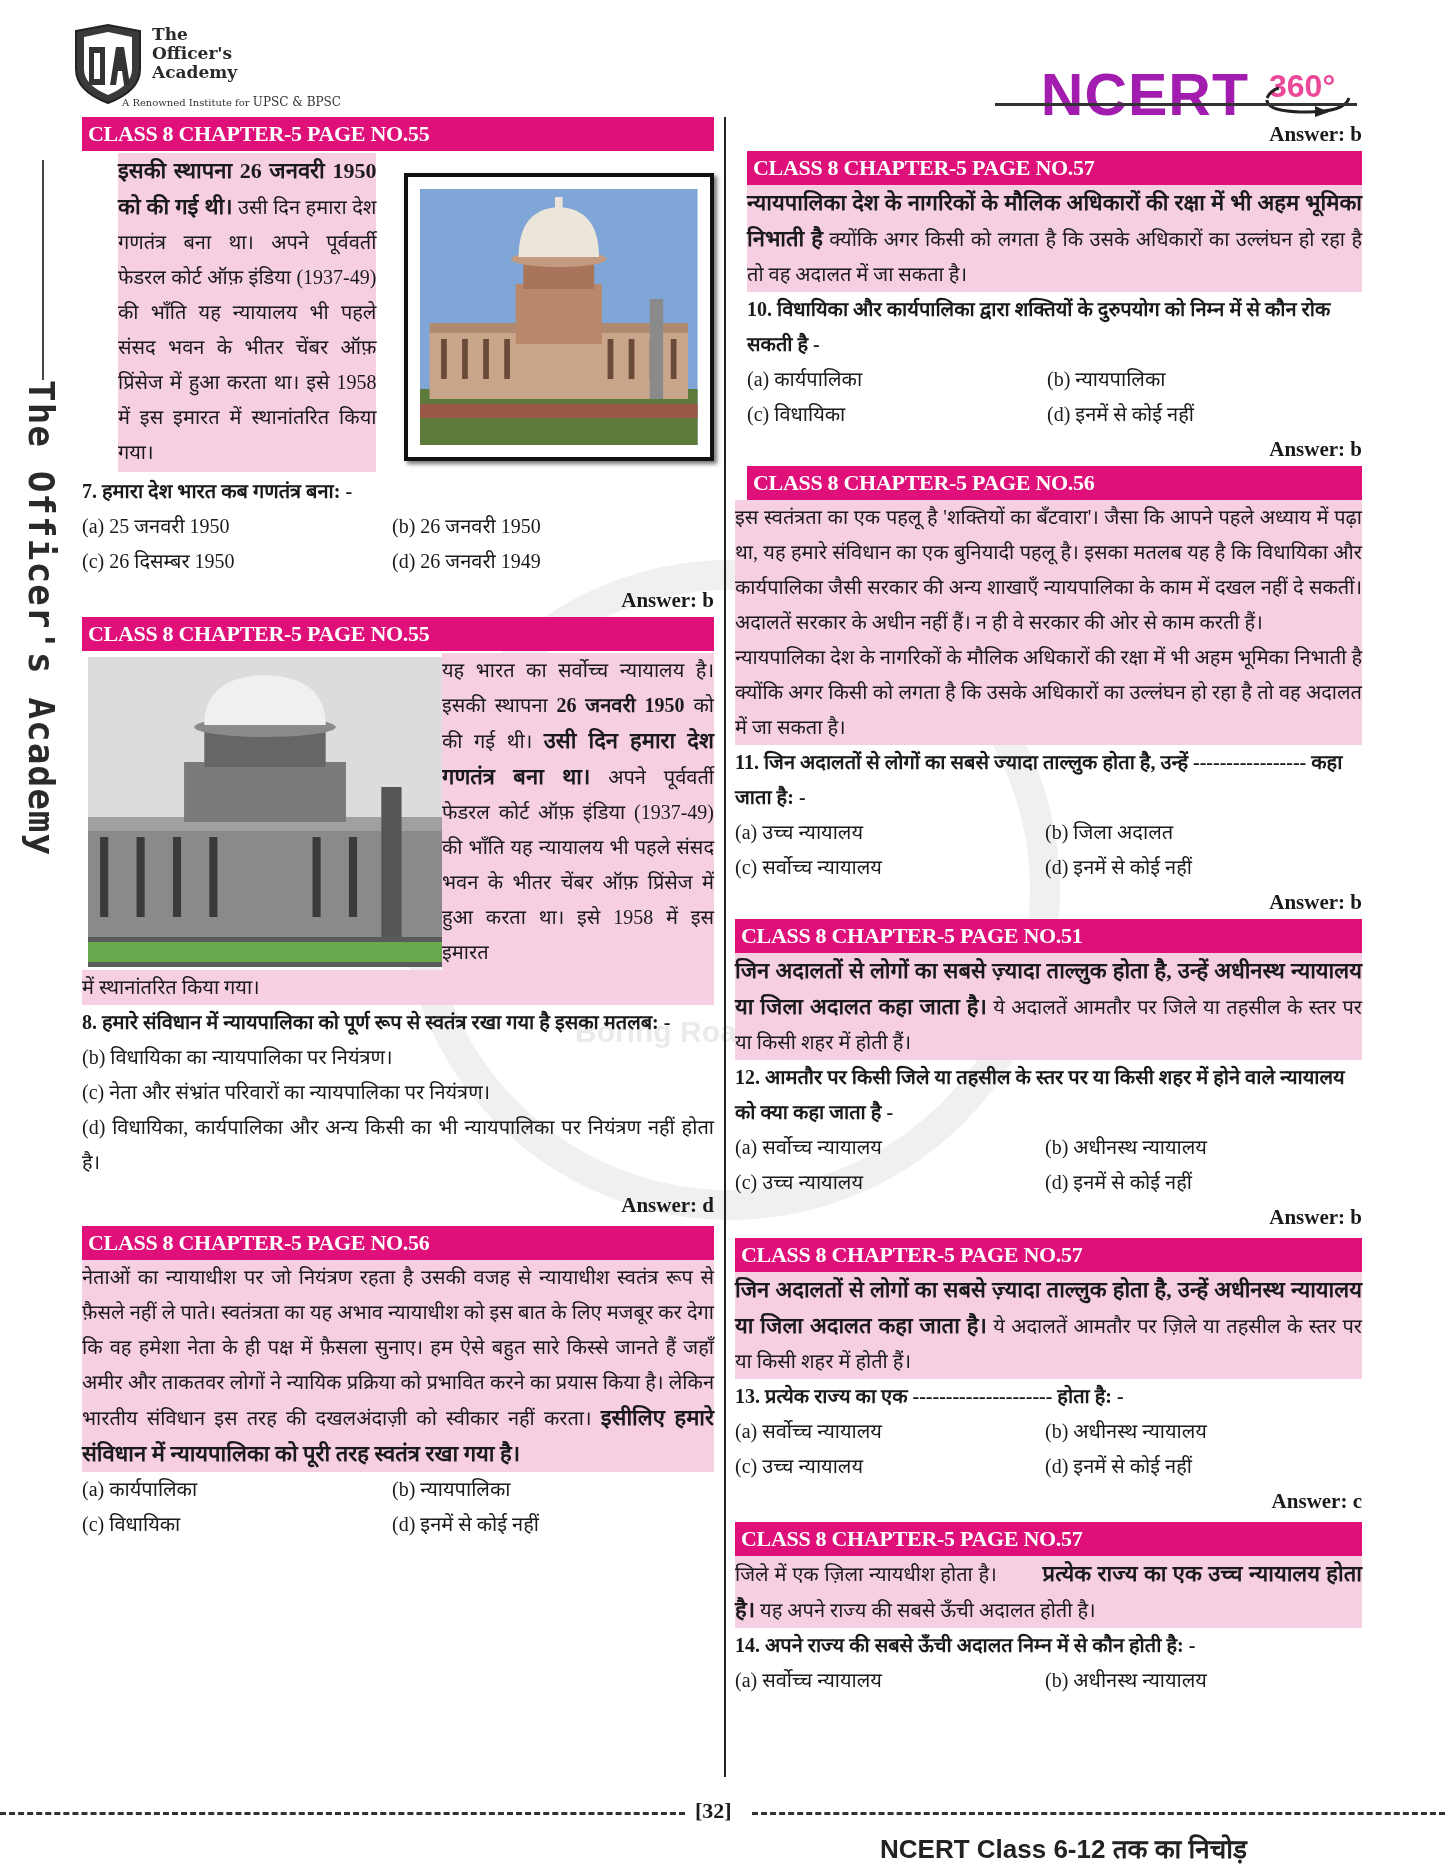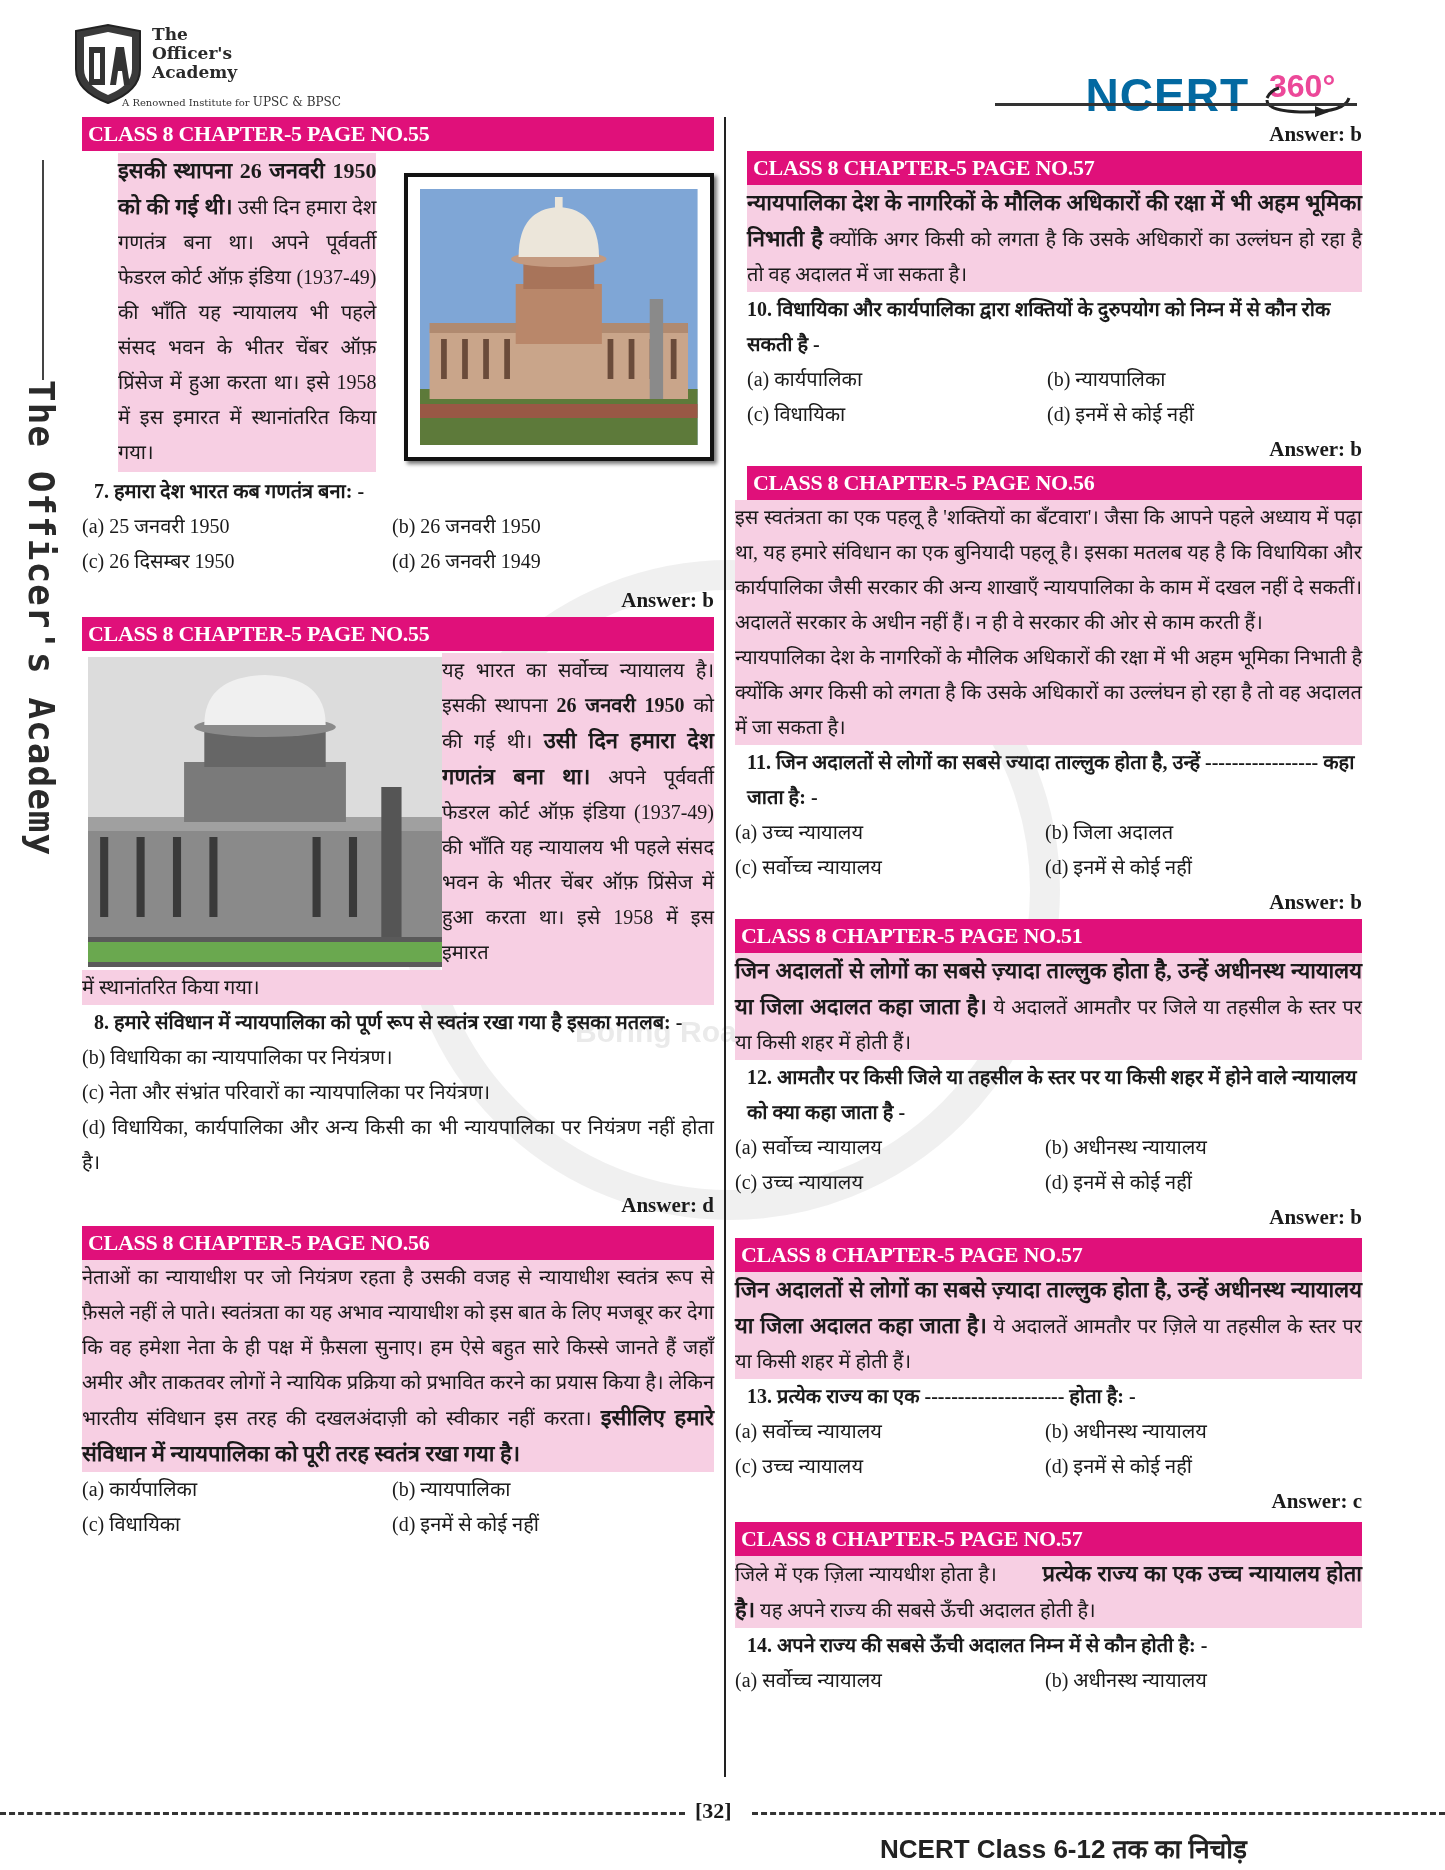--- a/index.html
+++ b/index.html
@@ -7,42 +7,42 @@
   body { position: relative; font-family: "Liberation Serif", serif; color: #1a1a1a; overflow: hidden; }
 
   
   .hdr-logo { position: absolute; left: 72px; top: 14px; width: 320px; height: 82px; margin-top: 9px; }
   .shield { position: absolute; left: 0; top: 0; width: 72px; height: 82px; }
   .logo-text { position: absolute; left: 80px; top: 2px; font-family: "DejaVu Serif", serif; font-weight: bold; font-size: 17px; line-height: 19px; color: #2a2a2a; }
   .logo-tag { position: absolute; left: 50px; top: 72px; font-size: 10px; color: #333; white-space: nowrap; font-family: "DejaVu Serif", serif; }
   .logo-tag b { font-size: 12px; font-weight: normal; }
 
   .ncert { position: absolute; right: 88px; top: 50px; display: flex; align-items: flex-end; }
-  .ncert-word { font-family: "Liberation Sans", sans-serif; font-weight: 900; font-size: 46px; letter-spacing: 1px; color: #0369a1; line-height: 46px; margin-top: 22px; }
+  .ncert-word { font-family: "Liberation Sans", sans-serif; font-weight: 900; font-size: 59px; letter-spacing: 1px; color: #a21caf; line-height: 46px; margin-top: 22px; }
   .ncert-360 { position: relative; margin-left: 8px; width: 100px; height: 50px; }
   .ncert-360 span { position: absolute; left: 12px; top: 0; font-family: "Liberation Sans", sans-serif; font-weight: 900; font-size: 32px; color: #ec4899; }
   .ncert-360 svg { position: absolute; left: 0; top: 14px; }
   .hdr-rule { position: absolute; left: 995px; right: 88px; top: 103px; height: 3px; background: #333; }
 
   
   .side-line { position: absolute; left: 42px; top: 160px; width: 2px; height: 220px; background: #444; }
   .side-text { position: absolute; left: 22px; top: 380px; width: 44px; height: 760px; }
   .side-text span { position: absolute; left: 50%; top: 0; transform-origin: 0 0; transform: translateX(18px) rotate(90deg); white-space: nowrap; font-family: "DejaVu Sans Mono", monospace; font-weight: bold; font-size: 36px; color: #2a2a2a; letter-spacing: 1px; }
 
   
   .col { position: absolute; top: 117px; }
   .col-left { left: 82px; width: 632px; }
   .col-right { left: 735px; width: 627px; }
   .divider { position: absolute; left: 724px; top: 117px; width: 2px; height: 1660px; background: #222; }
 
   .sec-hdr { background: #e0107a; color: #fff; font-family: "Liberation Serif", serif; font-weight: bold; font-size: 22px; height: 34px; line-height: 34px; padding-left: 6px; letter-spacing: -0.3px; }
   .pink { background: #f7cfe3; }
   .txt { font-size: 20px; line-height: 35px; text-align: justify; }
   .b { font-weight: bold; }
-  .q { font-weight: bold; font-size: 20px; line-height: 35px; margin-left: 12px; }
+  .q { font-weight: bold; font-size: 20px; line-height: 35px; }
   .opts { display: grid; grid-template-columns: 310px 1fr; font-size: 20px; line-height: 35px; }
   .ans { text-align: right; font-weight: bold; font-size: 21px; line-height: 34px; }
 
   .img-frame { border: 4px solid #111; box-shadow: 3px 3px 4px #777; background: #fff; padding: 12px; }
   .court { position: relative; width: 100%; height: 100%; overflow: hidden; }
 
   
   .foot-dash { position: absolute; top: 1812px; height: 0; border-top: 3px dashed #333; }
   .foot-num { position: absolute; left: 695px; top: 1798px; font-size: 22px; font-weight: bold; }
   .foot-tag { position: absolute; left: 880px; top: 1830px; font-family: "Liberation Sans", sans-serif; font-weight: bold; font-size: 26px; color: #222; }

